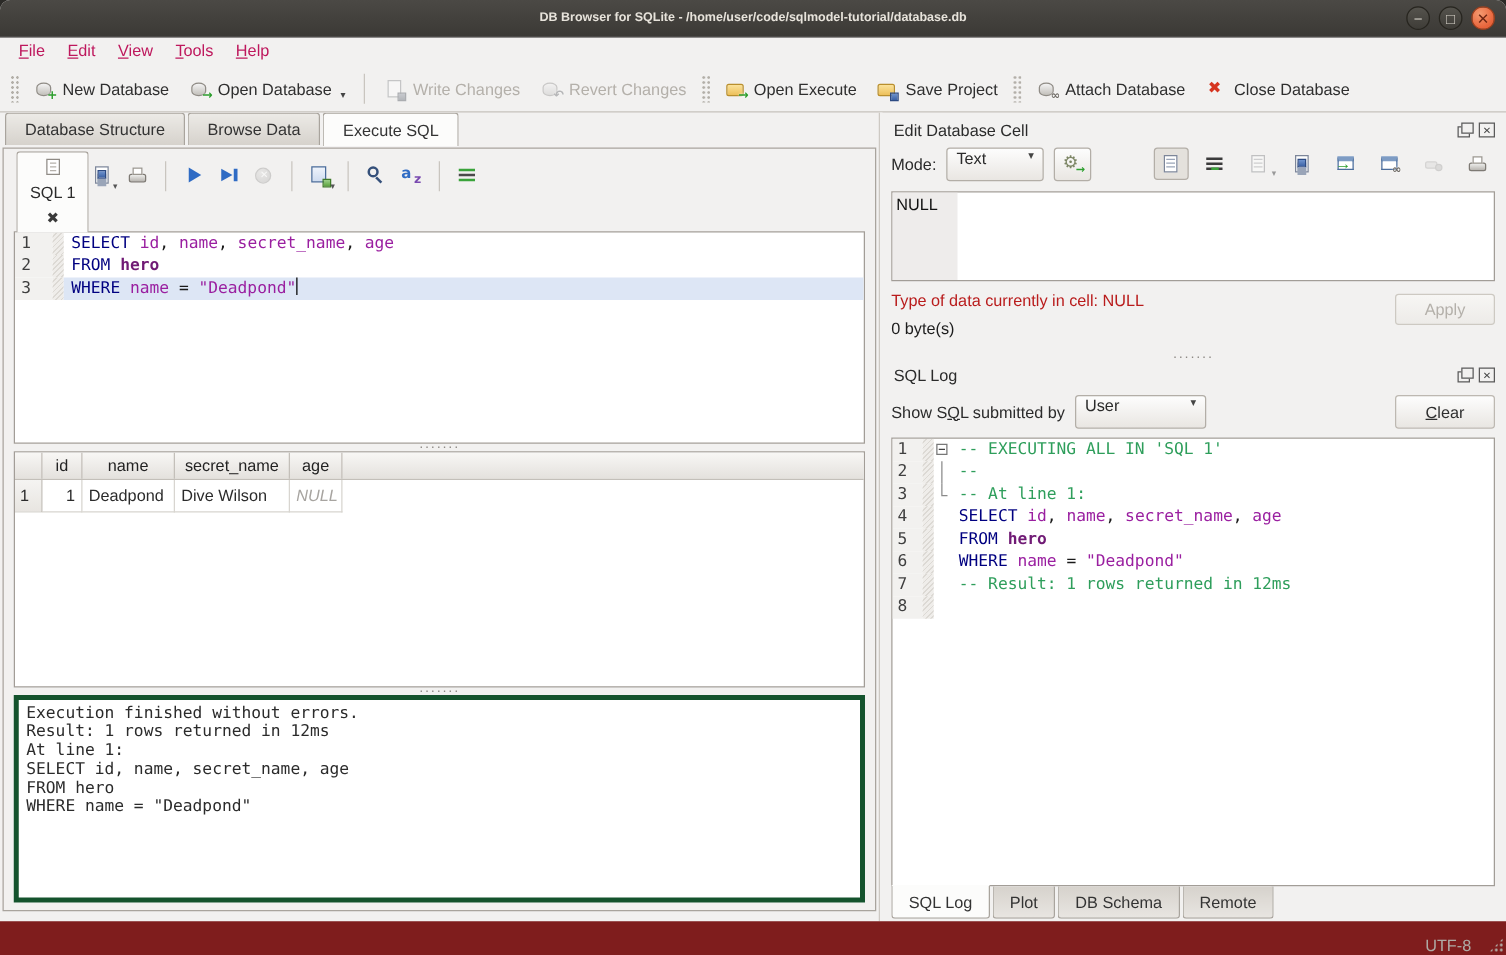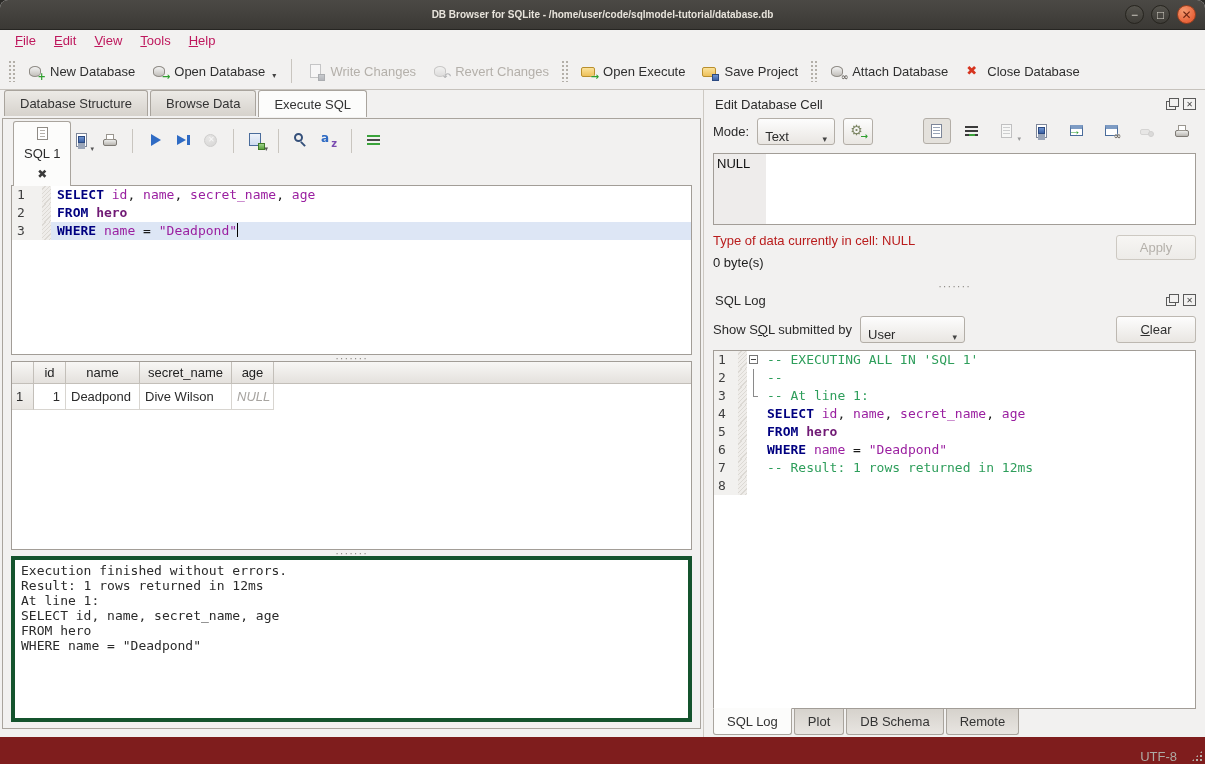--- a/index.html
+++ b/index.html
@@ -138,21 +138,21 @@
   
   .code-font { font-family:"DejaVu Sans Mono","Liberation Mono",monospace; font-size:13px; }
   .editor-box { height:170px; flex:none; border:1px solid #a29d97; background:#fff; overflow:hidden; z-index:1; }
   .code-line { display:flex; height:18px; line-height:18px; white-space:pre; }
   .gutter-num { width:30px; flex:none; background:#f2f1ef; color:#3f3f3f; padding-left:5px; }
   .hatch { width:9px; flex:none; background:repeating-linear-gradient(135deg,#efedea 0 2px,#dcd9d4 2px 3px); }
   .line-text { flex:1; padding-left:6px; }
   .code-line.current .line-text { background:#dde6f5; }
   .caret { display:inline-block; width:1px; height:14px; background:#000; vertical-align:-2px; }
 
-  .tk-kw { color:#000080; font-weight:bold; }
+  .tk-kw { color:#000080; font-weight:normal; }
   .tk-id { color:#9a1fa0; }
   .tk-tbl { color:#701a75; font-weight:bold; }
   .tk-str { color:#9a1fa0; }
   .tk-cm { color:#2e9e5b; }
   .tk-pl { color:#1a1a1a; }
 
   .grip { height:6px; flex:none; display:flex; align-items:center; justify-content:center; }
   .grip::after { content:"·······"; color:#8d8984; font-size:11px; line-height:3px; letter-spacing:1px; }
 
   
@@ -173,21 +173,21 @@
   
   .dock-title { height:22px; flex:none; display:flex; align-items:center; font-size:13px; color:#2b2b2b; padding-left:2px; }
   .dock-icons { margin-left:auto; display:flex; gap:4px; }
   .dock-btn { width:13px; height:12px; position:relative; }
   .dock-restore::before { content:""; position:absolute; left:0; bottom:0; width:8px; height:7px; border:1px solid #5a5a5a; background:#f2f1f0; }
   .dock-restore::after { content:""; position:absolute; right:0; top:0; width:8px; height:7px; border:1px solid #5a5a5a; background:#f2f1f0; }
   .dock-close { border:1px solid #5a5a5a; display:flex; align-items:center; justify-content:center; font-size:8px; color:#444; }
 
   .mode-row { height:32px; flex:none; display:flex; align-items:center; gap:8px; }
   .select { height:27px; border:1px solid #b3aea7; border-radius:3px; background:linear-gradient(#fdfdfd,#e9e6e2);
-            display:flex; align-items:flex-end; padding:0 7px; gap:14px; }
+            display:flex; align-items:flex-start; padding:0 7px; gap:14px; }
   .select .arr { font-size:9px; color:#444; margin-left:auto; }
   .sq-btn { width:30px; height:27px; border:1px solid #b3aea7; border-radius:3px; background:linear-gradient(#fdfdfd,#e9e6e2);
             display:flex; align-items:center; justify-content:center; }
   .cell-icons { margin-left:auto; display:flex; align-items:center; gap:7px; }
   .cell-btn { width:28px; height:26px; display:flex; align-items:center; justify-content:center; border-radius:3px; position:relative; }
   .cell-btn.active { background:#e4e1dc; border:1px solid #b3aea7; }
   .cell-btn.disabled .ic { opacity:.45; filter:grayscale(80%); }
   .cell-btn .dd { position:absolute; right:0; bottom:1px; font-size:7px; color:#999; }
 
   .cell-edit-box { height:72px; flex:none; margin-top:6px; border:1px solid #a29d97; background:#fff; position:relative; overflow:hidden; }

